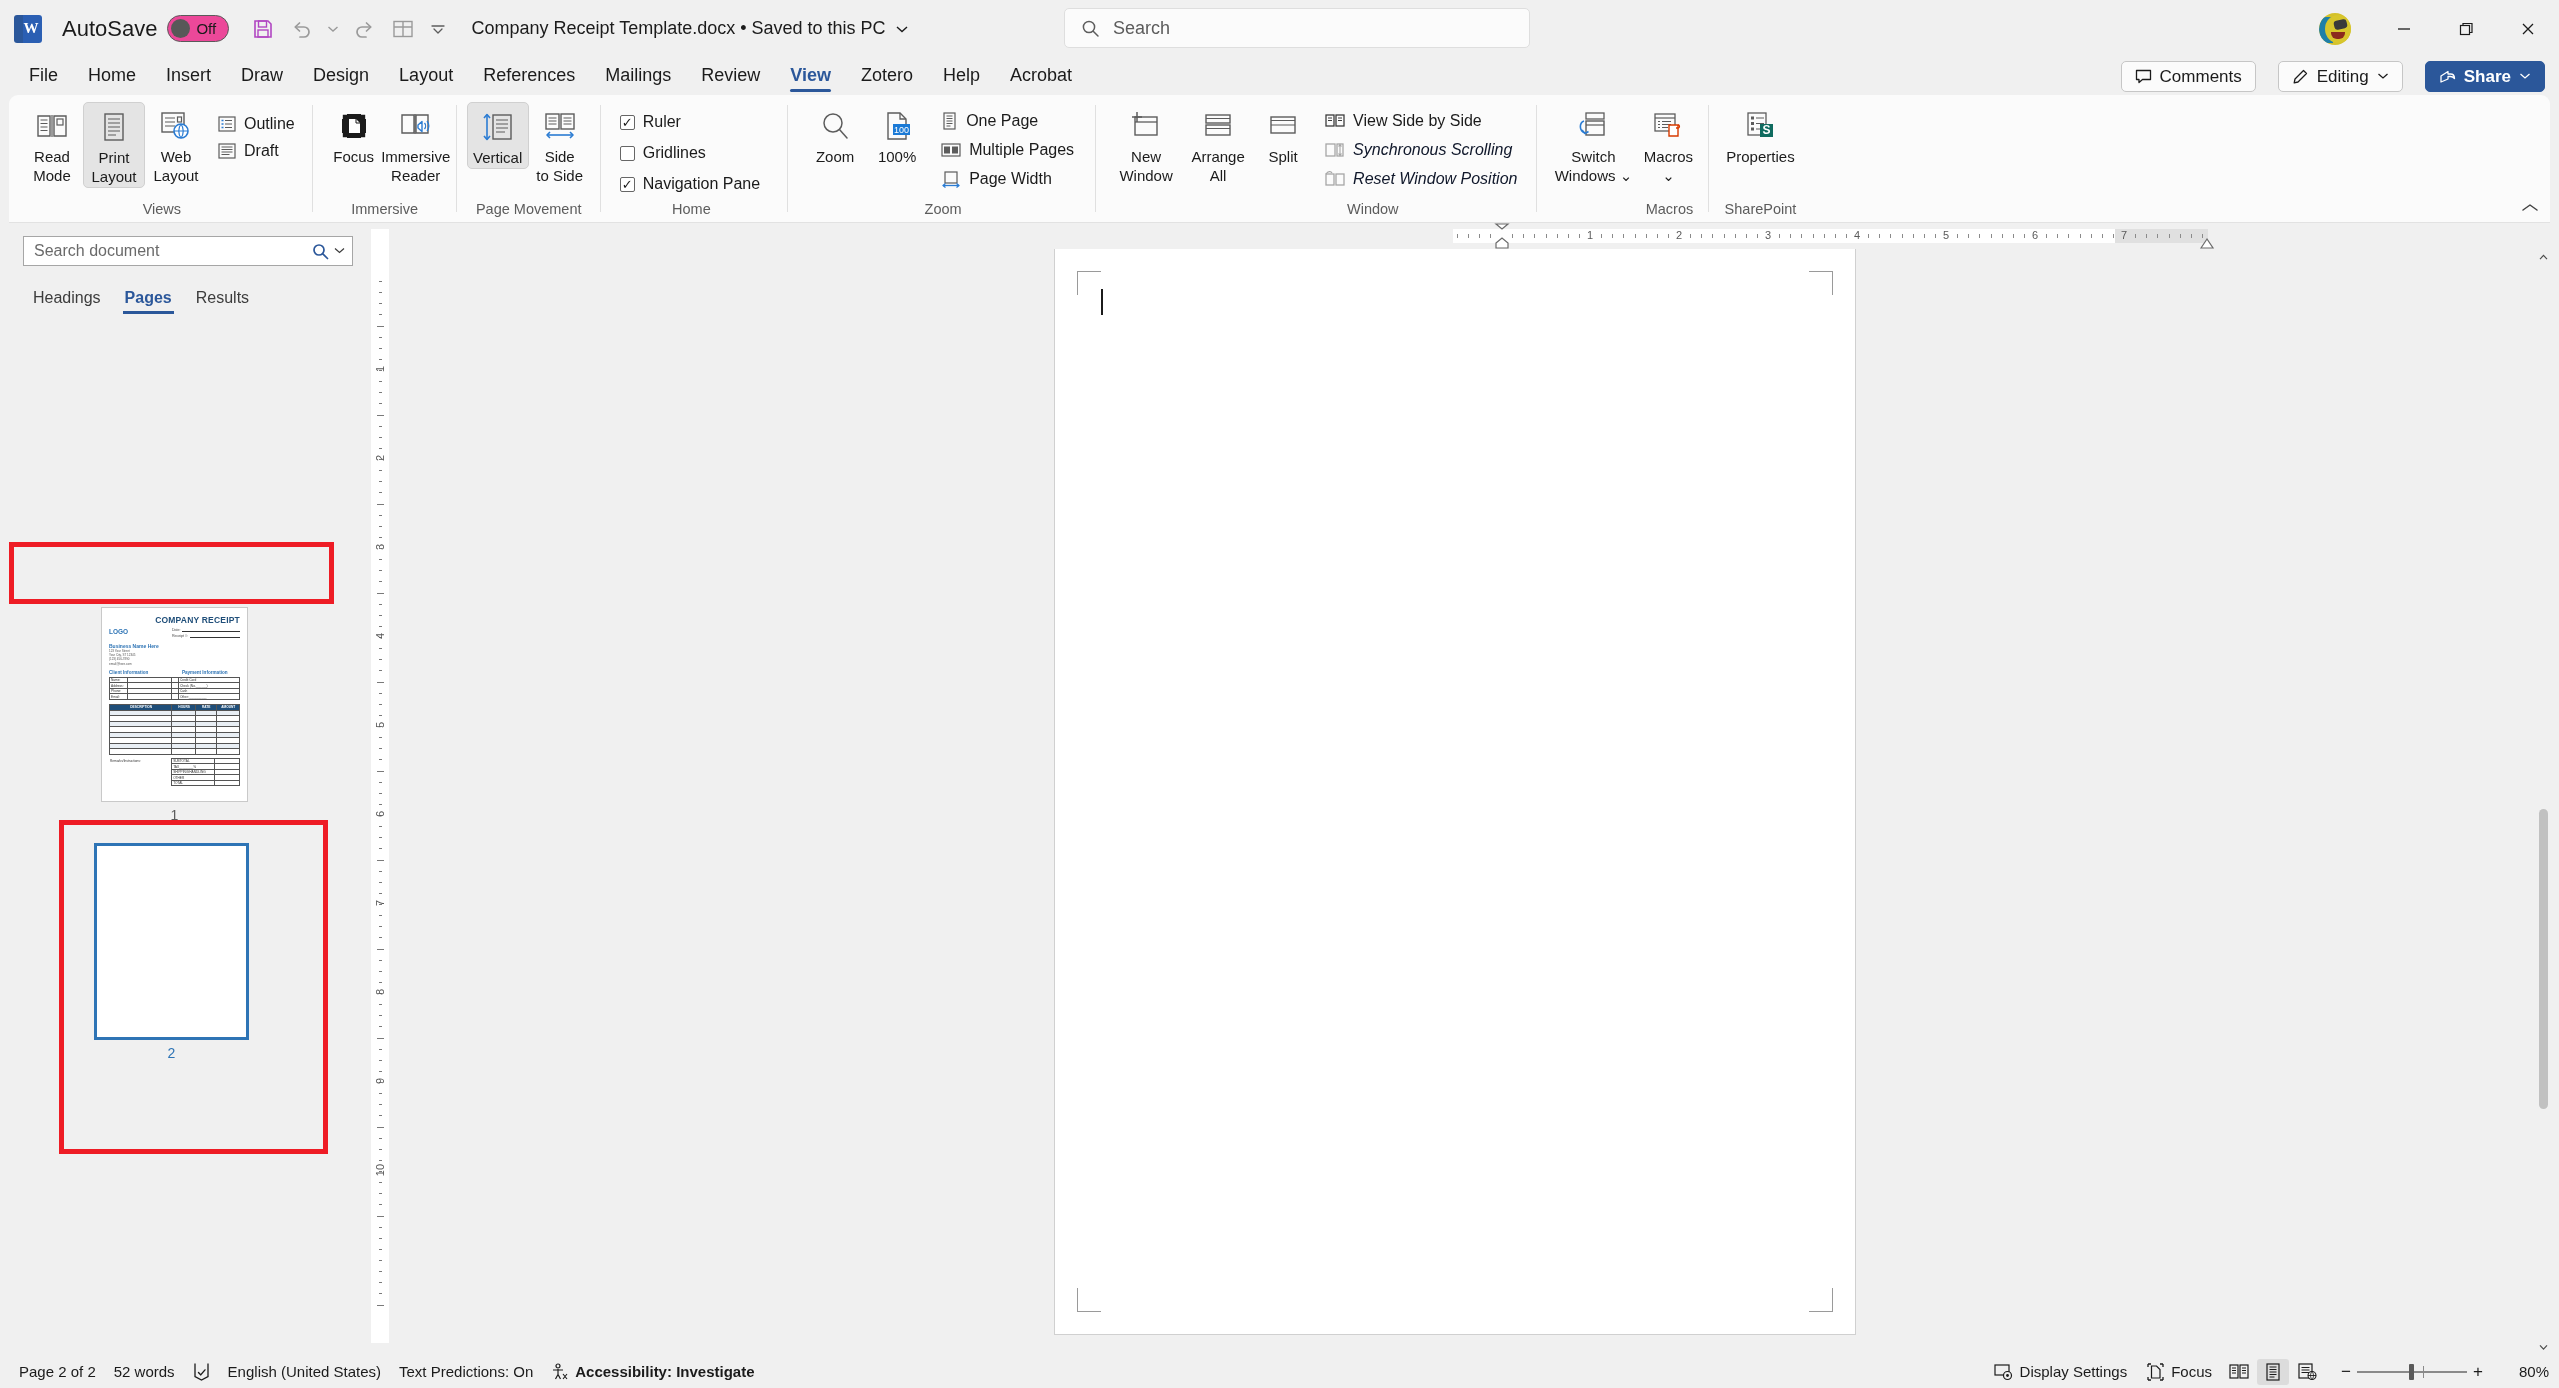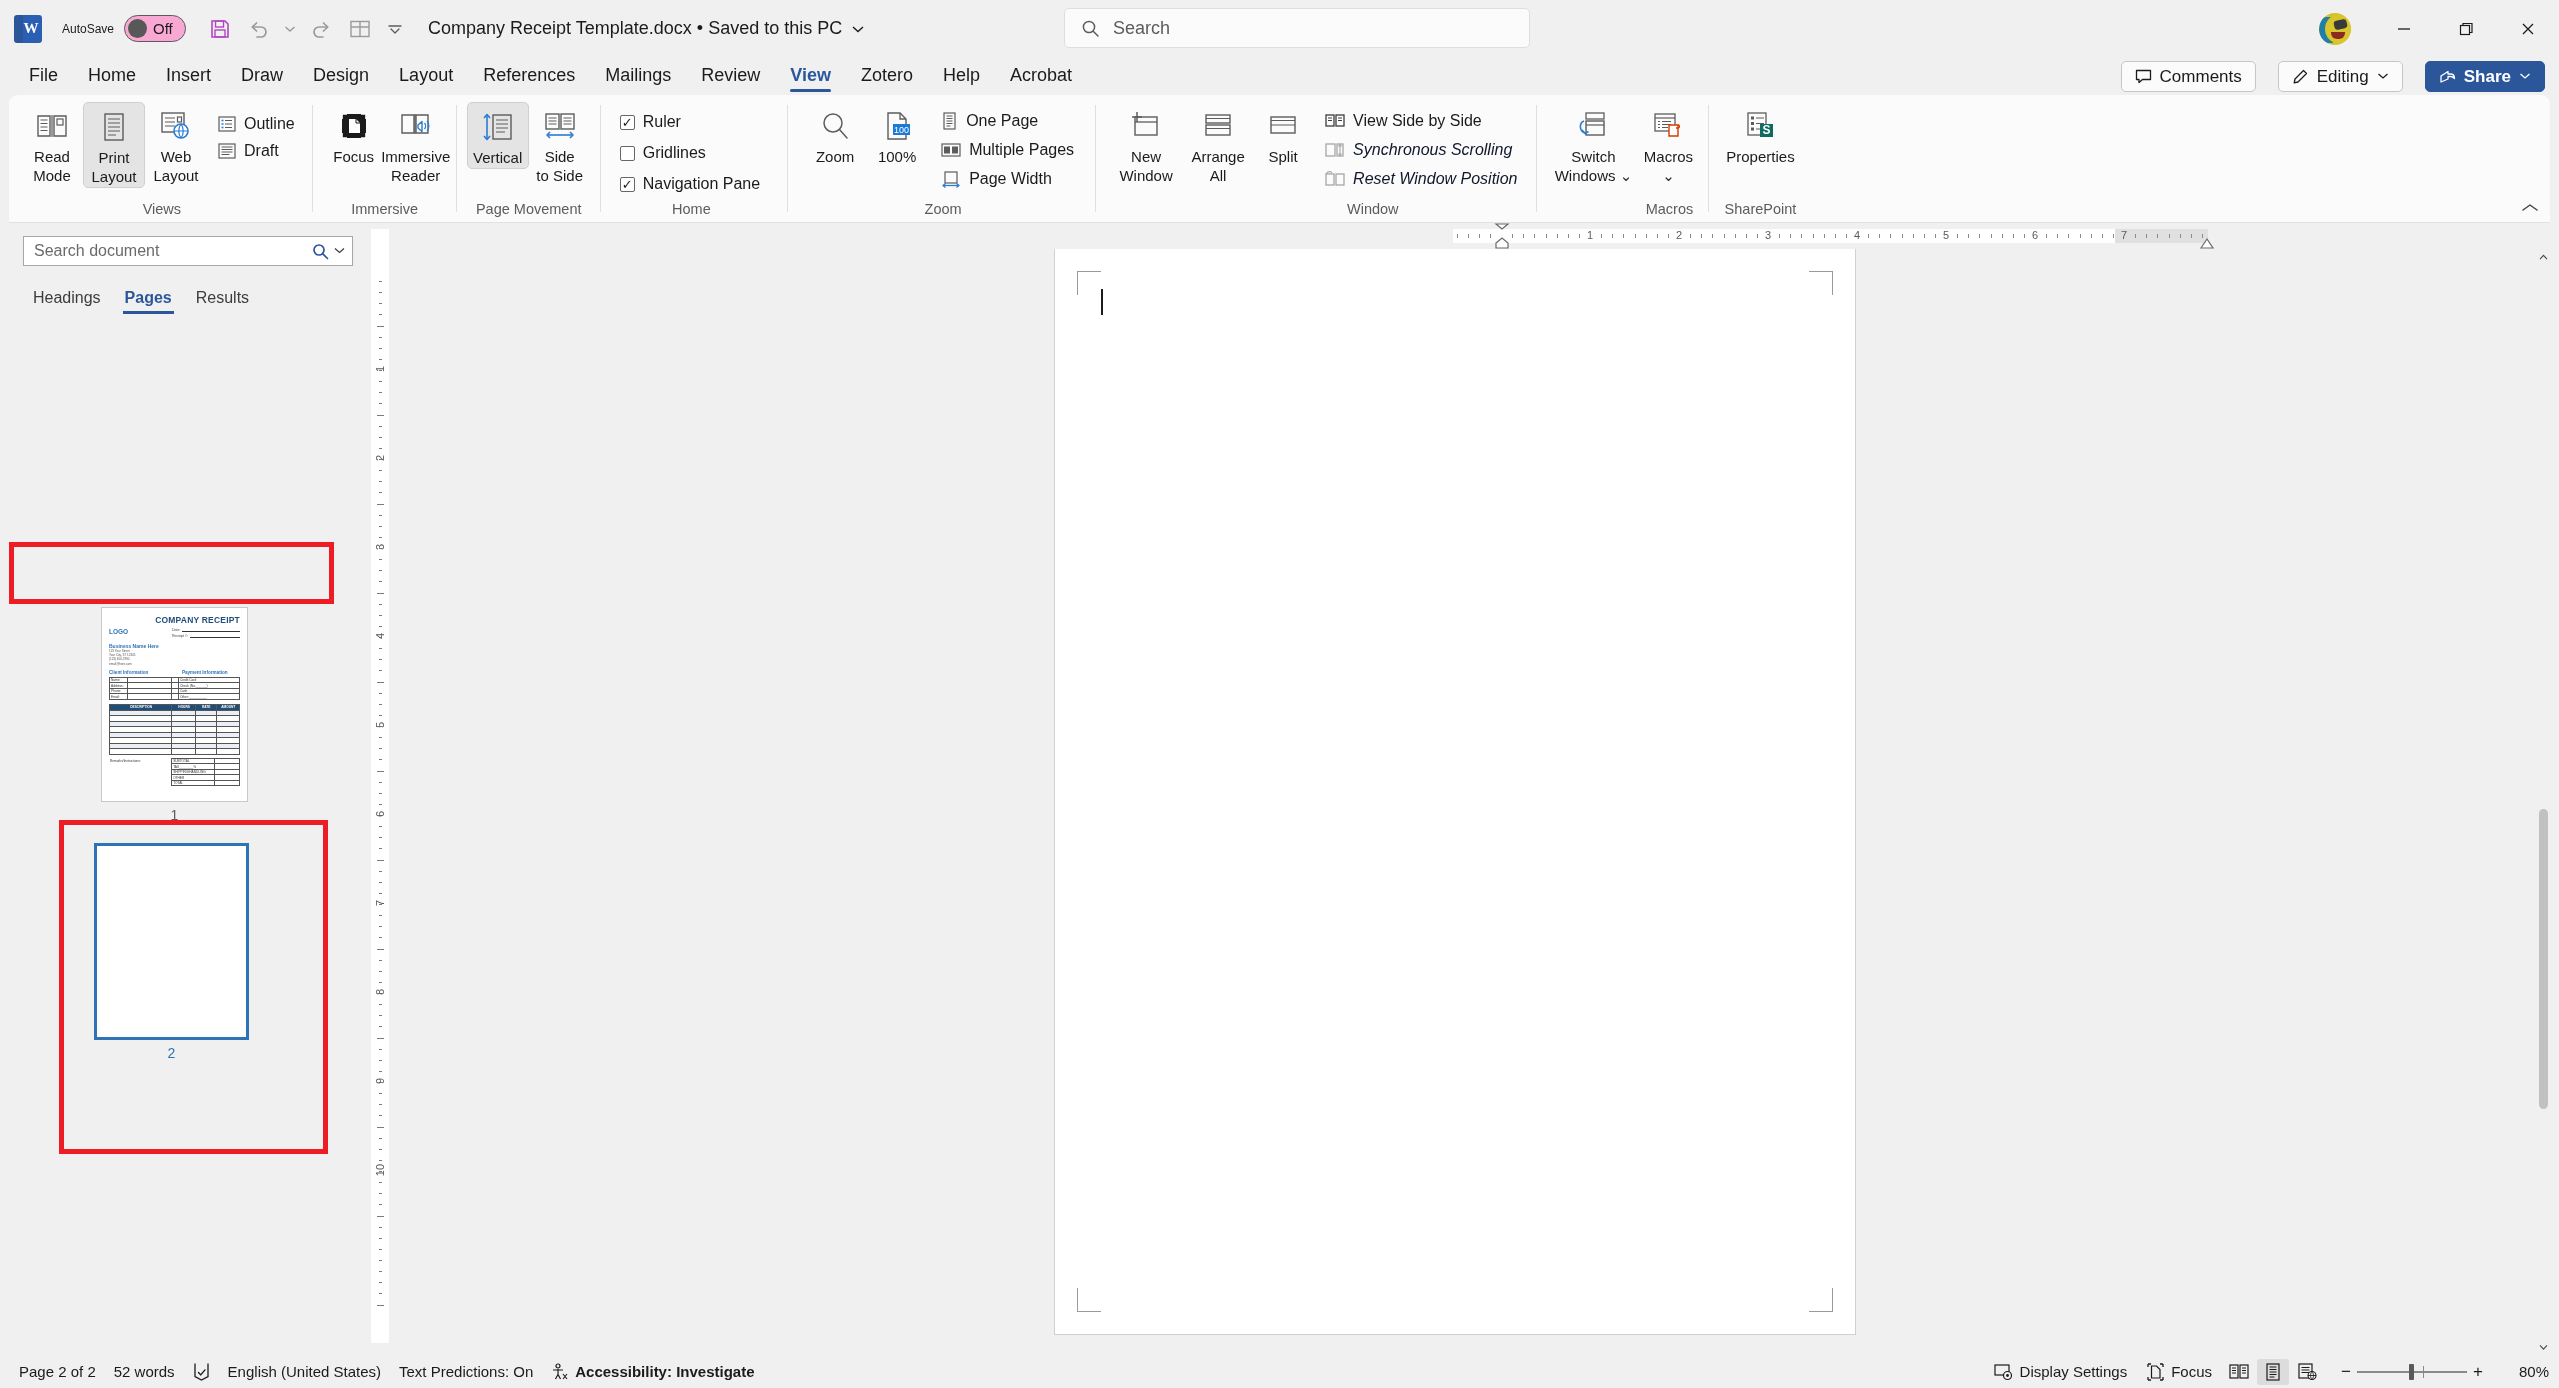--- a/index.html
+++ b/index.html
@@ -17,24 +17,24 @@
     background: #f0f0f0; flex: 0 0 57px; position: relative;
   }
   .wordlogo {
     width: 28px; height: 28px; margin-left: 14px; border-radius: 3px;
     background: #fff; position: relative; display:flex; align-items:center; justify-content:center;
     overflow:hidden;
   }
   .wordlogo .bar { position:absolute; left:0; top:0; width:9px; height:28px; background:#2b579a; }
   .wordlogo .sq { position:absolute; left:9px; top:0; width:19px; height:28px; background:#2b5fb3; }
   .wordlogo .w { position:relative; color:#fff; font-size:15px; font-weight:bold; z-index:3; left:3px; font-family:"Liberation Serif",serif;}
-  .autosave-label { font-size: 12px; color:#1b1b1b; margin-left: 20px; }
+  .autosave-label { font-size: 22px; color:#1b1b1b; margin-left: 20px; }
   .toggle {
     width: 62px; height: 27px; border-radius: 14px; border: 1.5px solid #5a5a5a;
-    background: #f9a8d4; margin-left: 10px; display:flex; align-items:center; position:relative; cursor:pointer;
+    background: #ec4899; margin-left: 10px; display:flex; align-items:center; position:relative; cursor:pointer;
   }
   .toggle .knob { width:19px; height:19px; border-radius:50%; background:#585858; margin-left:3px; }
   .toggle .offtxt { font-size:15px; color:#1b1b1b; margin-left:6px; }
   .qat-btn {
     width: 40px; height: 38px; display:flex; align-items:center; justify-content:center;
     cursor:pointer; position:relative;
   }
   .qat-btn svg { display:block; }
   .doctitle {
     margin-left: 18px; font-size: 18px; color: #1b1b1b; white-space: nowrap;

